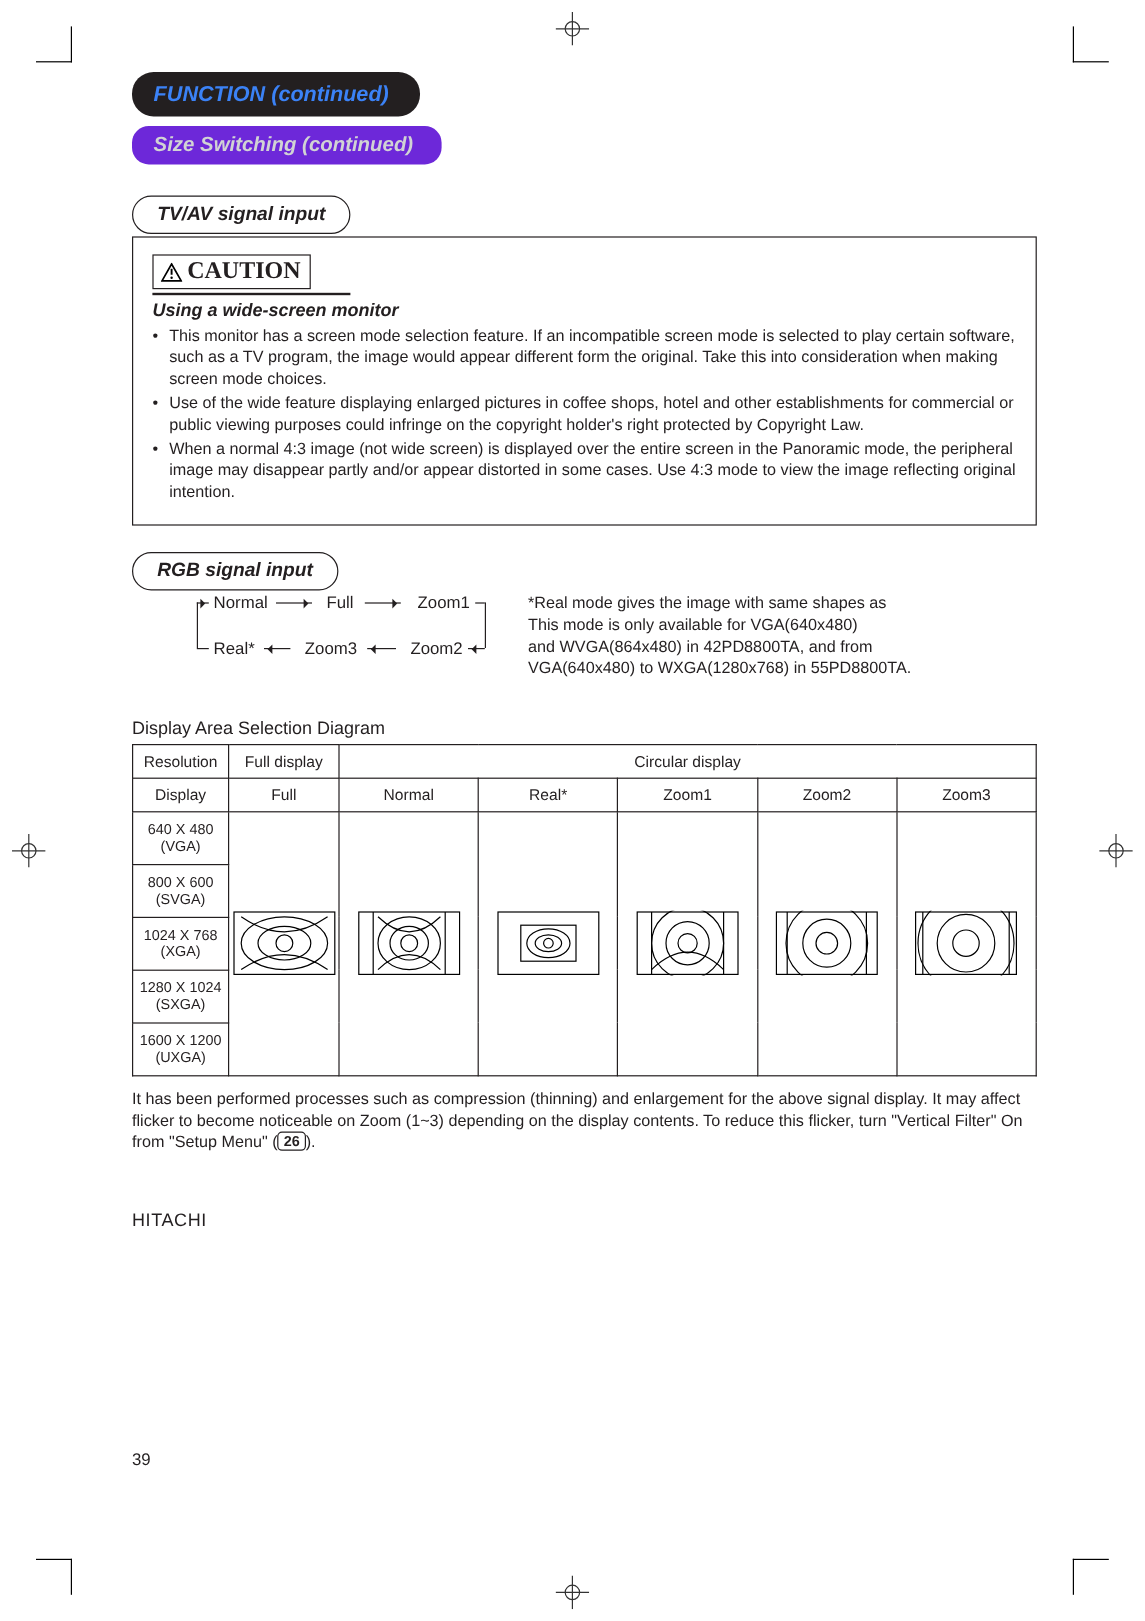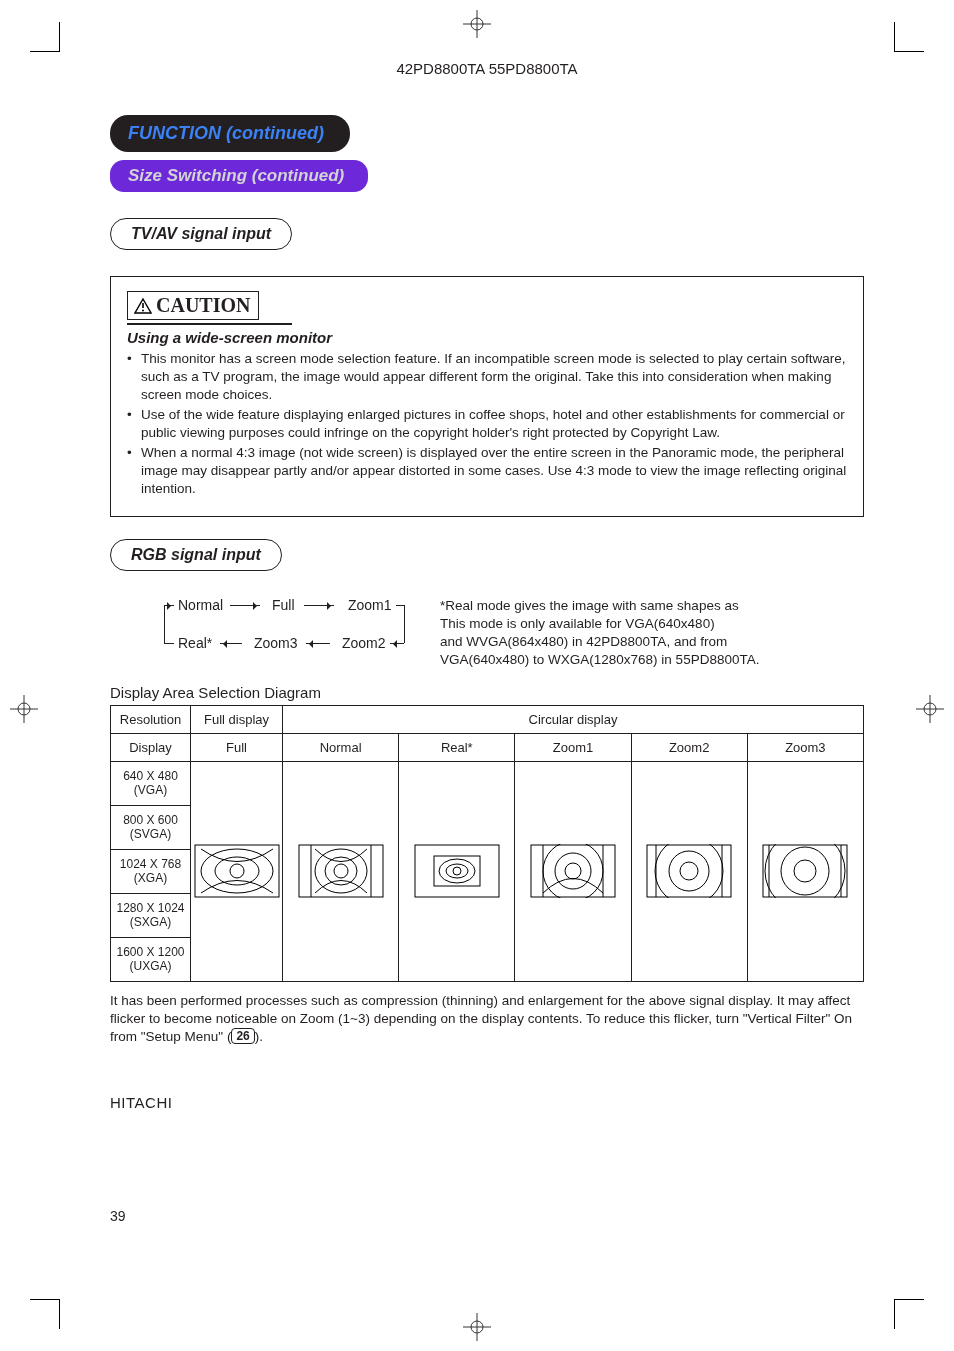--- a/index.html
+++ b/index.html
@@ -57,21 +57,21 @@
     margin-bottom: 26px;
   }
   .pill-outline {
     display: inline-block;
     border: 1.5px solid #231f20;
     font-weight: bold;
     font-style: italic;
     font-size: 16px;
     padding: 6px 20px;
     border-radius: 16px;
-    margin-bottom: 26px;
+    margin-bottom: 2px;
   }
   .caution-frame {
     border: 1px solid #231f20;
     padding: 14px 16px 16px 16px;
     margin-bottom: 22px;
   }
   .caution-box {
     display: inline-flex;
     align-items: center;
     border: 1px solid #231f20;
@@ -122,21 +122,21 @@
     border: 4px solid transparent;
     border-left-color: #231f20;
   }
   .arrow-h.left::after {
     right: auto; left: -1px;
     border-left-color: transparent;
     border-right-color: #231f20;
   }
   .arrow-v { position: absolute; width: 1px; background: #231f20; }
   .note-block { font-size: 13.5px; line-height: 1.35; }
-  .diagram-title { font-size: 15px; margin-top: 14px; margin-bottom: 4px; }
+  .diagram-title { font-size: 15px; margin-top: 32px; margin-bottom: 4px; }
   table.diag {
     border-collapse: collapse;
     width: 100%;
     font-size: 13px;
   }
   table.diag th, table.diag td {
     border: 1px solid #231f20;
     text-align: center;
     vertical-align: middle;
     padding: 6px 2px;
@@ -190,21 +190,20 @@
 <div class="reg-mark reg-right">
   <svg width="28" height="28">
       <circle cx="14" cy="14" r="6" fill="none" stroke="#333" stroke-width="1"></circle>
       <line x1="14" y1="0" x2="14" y2="28" stroke="#333"></line>
       <line x1="0" y1="14" x2="28" y2="14" stroke="#333"></line>
     </svg>
 </div>
 
 <div class="page">
 
-  <div class="header-models">42PD8800TA  55PD8800TA</div>
 
   <div class="pill-dark">FUNCTION (continued)</div><br>
   <div class="pill-gray">Size Switching (continued)</div><br>
   <div class="pill-outline">TV/AV signal input</div>
 
   <div class="caution-frame">
     <span class="caution-box">
       <span class="tri">
         <svg width="18" height="16">
             <polygon points="9,1 17,15 1,15" fill="none" stroke="#000" stroke-width="1.4"></polygon>

